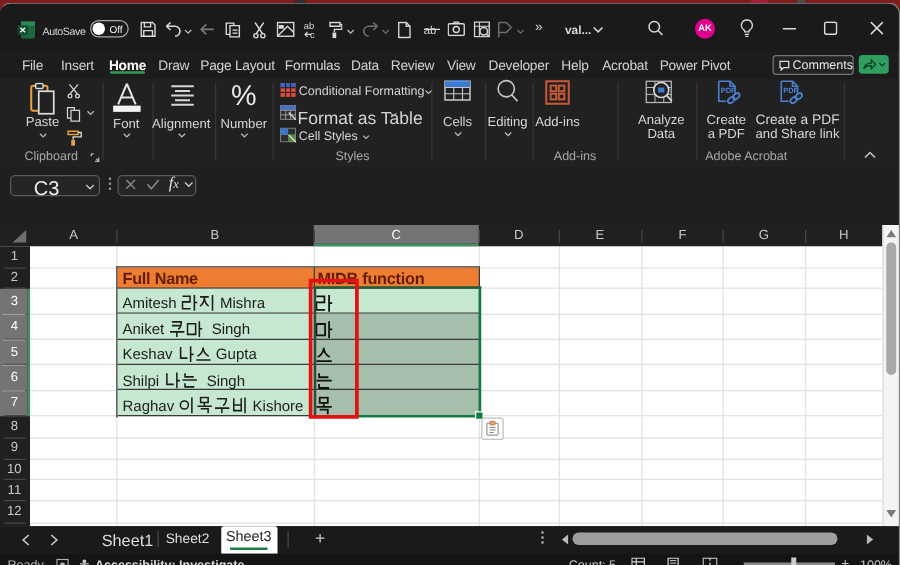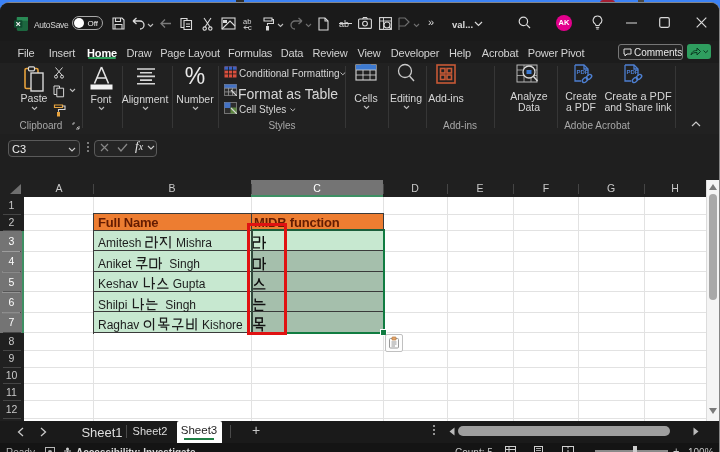--- a/index.html
+++ b/index.html
@@ -1,17 +1,17 @@
 <!DOCTYPE html>
 <html><head><meta charset="utf-8">
 <style>
   html,body{margin:0;padding:0;}
   body{width:720px;height:452px;overflow:hidden;background:#000;font-family:"Liberation Sans",sans-serif;}
   .abs{position:absolute;}
-  #stage{position:relative;width:720px;height:452px;background:#3b82f6;text-decoration:underline;}
+  #stage{position:relative;width:720px;height:452px;background:#7f1d1d;text-decoration:underline;}
   #win{position:absolute;left:0;top:2px;width:719px;height:450px;border:1px solid #858585;border-bottom:none;border-left:none;border-radius:9px 9px 0 0;background:#1c1c1c;overflow:hidden;}
   svg{display:block;}
   .qat{position:absolute;top:14px;}
   .tb-txt{color:#d9d9d9;font-size:11px;}
   .menu-item{position:absolute;top:44px;color:#d2d2d2;font-size:11px;letter-spacing:-0.2px;transform:translateX(-50%);white-space:nowrap;}
   .colhead{top:2px;transform:translateX(-50%);color:#c9c9c9;font-size:10.5px;}
   .rowhead{left:0;width:23px;text-align:center;color:#c9c9c9;font-size:10.5px;}
   .hdrtxt{color:#641c02;font-weight:bold;font-size:13px;white-space:nowrap;letter-spacing:-0.2px;}
   .cellb{box-sizing:border-box;border-right:1px solid #3a3a3a;border-bottom:1px solid #3a3a3a;}
   .nametxt{color:#1c1c1c;font-size:12px;white-space:pre;}
@@ -350,21 +350,21 @@
     <div class="abs" style="left:638px;top:38px;transform:translateX(-50%);color:#d6d6d6;font-size:10.5px;">and Share link</div>
     <div class="abs" style="left:597px;top:57px;transform:translateX(-50%);color:#a8a8a8;font-size:10px;">Adobe Acrobat</div>
 
     <svg class="abs" style="left:691px;top:58px" width="10" height="6" viewBox="0 0 10 6">
           <path d="M1 5 L5 1 l4 4" fill="none" stroke="#c9c9c9" stroke-width="1.2"></path>
         </svg>
   </div>
 
   <div class="abs" id="fbar" style="left:0;top:131px;width:719px;height:46px;background:#1f1f1f;">
     <div class="abs" style="left:8px;top:6px;width:70px;height:15px;background:#252525;border:1px solid #5a5a5a;border-radius:4px;">
-      <div class="abs" style="left:3px;top:1.5px;color:#efefef;font-size:11px;">C3</div>
+      <div class="abs" style="left:18px;top:1.5px;color:#efefef;font-size:16px;">C3</div>
       <svg class="abs" style="left:59px;top:5.5px" width="8" height="5" viewBox="0 0 8 5">
             <path d="M1 1 l3 3 L7 1" fill="none" stroke="#c9c9c9" stroke-width="1.1"></path>
           </svg>
     </div>
     <div class="abs" style="left:87px;top:8px;width:2px;height:2px;background:#9a9a9a;border-radius:50%;"></div>
     <div class="abs" style="left:87px;top:12px;width:2px;height:2px;background:#9a9a9a;border-radius:50%;"></div>
     <div class="abs" style="left:87px;top:16px;width:2px;height:2px;background:#9a9a9a;border-radius:50%;"></div>
     <div class="abs" style="left:94px;top:6px;width:61px;height:15px;background:#252525;border:1px solid #5a5a5a;border-radius:4px;"></div>
     <svg class="abs" style="left:100px;top:9px" width="9" height="9" viewBox="0 0 9 9">
           <path d="M1 1 L8 8 M8 1 L1 8" stroke="#878787" stroke-width="1.2"></path>

